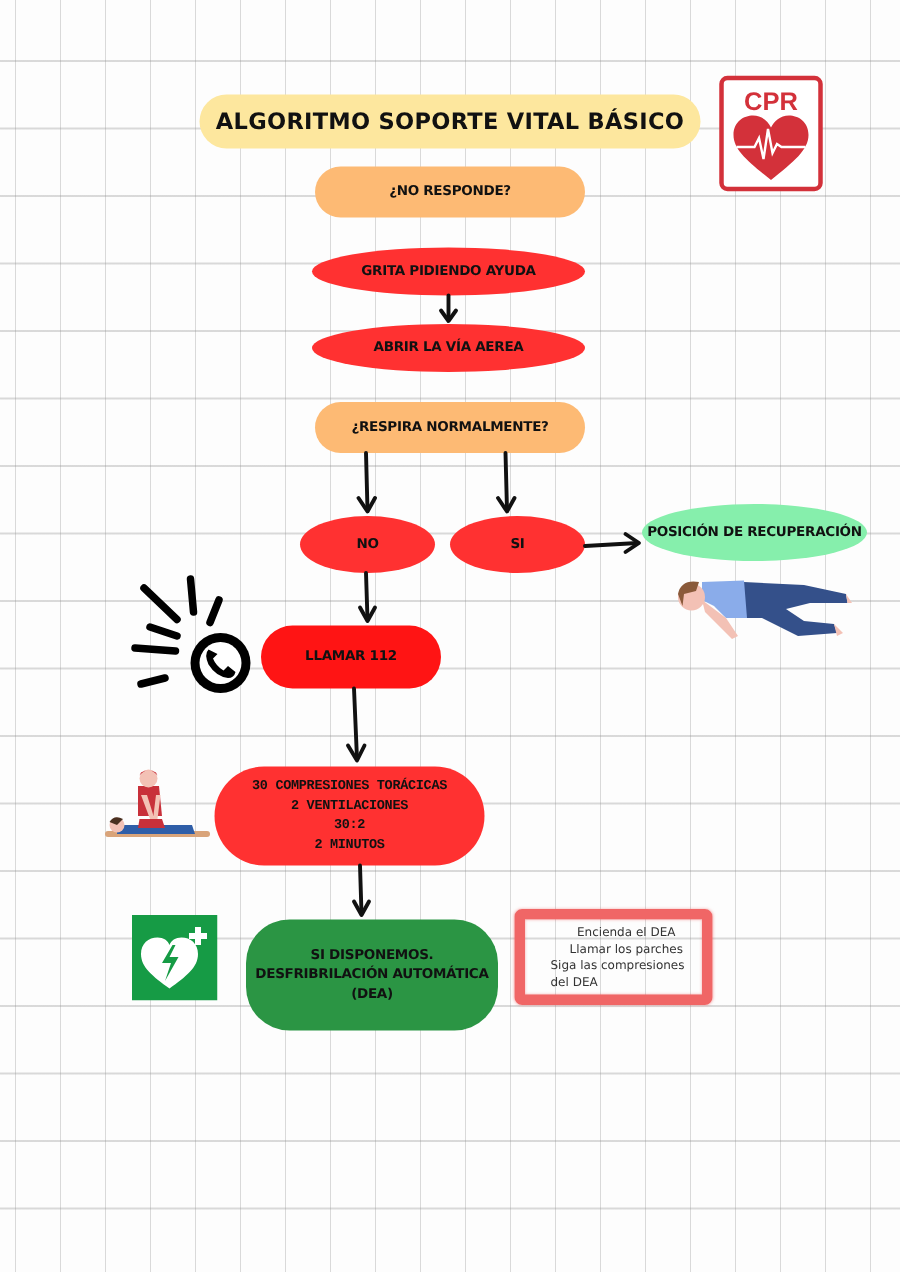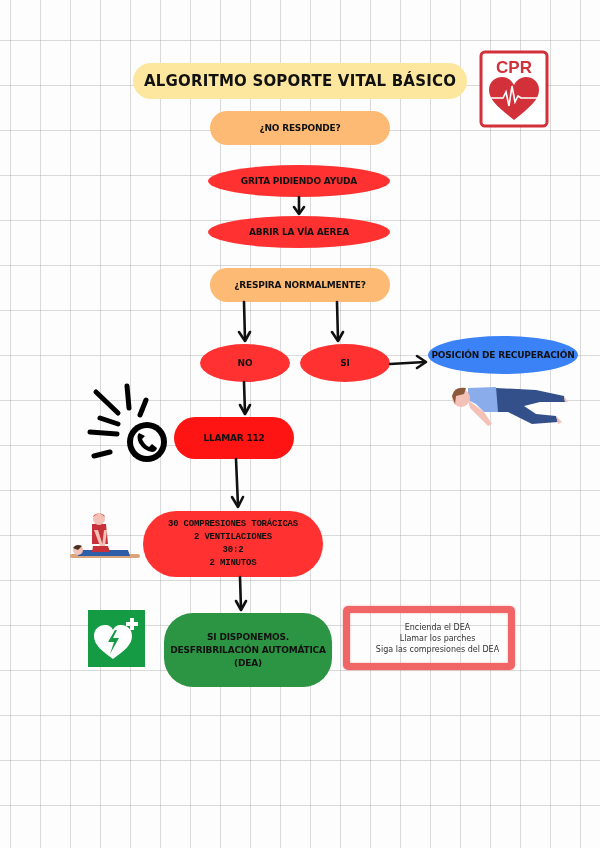--- a/index.html
+++ b/index.html
@@ -17,36 +17,36 @@
       position: absolute; display: flex; align-items: center; justify-content: center;
       text-align: center; font-family: "DejaVu Sans", sans-serif; font-weight: bold;
       color: #111; text-transform: uppercase; letter-spacing: -0.2px;
       box-sizing: border-box;
     }
     .title { left: 133px; top: 63px; width: 334px; height: 36px; background: #fde79e;
       border-radius: 18px; font-size: 15px; letter-spacing: 0.2px; }
     .grey { background: #fdba74; }
     .red { background: #ff3131; }
     .red2 { background: #ff1414; }
-    .blue { background: #3b82f6; }
+    .blue { background: #86efac; }
     .green { background: #2b9544; }
     .q1 { left: 210px; top: 111px; width: 180px; height: 34px; border-radius: 17px; font-size: 9px; }
     .n-grita { left: 208px; top: 165px; width: 182px; height: 32px; border-radius: 50%; font-size: 9px; }
     .n-abrir { left: 208px; top: 216px; width: 182px; height: 32px; border-radius: 50%; font-size: 9px; }
     .q2 { left: 210px; top: 268px; width: 180px; height: 34px; border-radius: 17px; font-size: 9px; }
     .n-no { left: 200px; top: 344px; width: 90px; height: 38px; border-radius: 50%; font-size: 9px; }
     .n-si { left: 300px; top: 344px; width: 90px; height: 38px; border-radius: 50%; font-size: 9px; }
     .n-pos { left: 428px; top: 336px; width: 150px; height: 38px; border-radius: 50%; font-size: 9px; }
     .n-call { left: 174px; top: 417px; width: 120px; height: 42px; border-radius: 21px; font-size: 9px; }
     .n-cpr { left: 143px; top: 511px; width: 180px; height: 66px; border-radius: 33px;
       font-size: 9px; line-height: 13px; flex-direction: column; font-family: Liberation Mono, monospace; }
     .n-dea { left: 164px; top: 613px; width: 168px; height: 74px; border-radius: 29px;
       font-size: 9px; line-height: 13px; flex-direction: column; }
     .note {
-      position: absolute; left: 343px; top: 606px; width: 172px; height: 64px;
+      position: absolute; left: 343px; top: 606px; width: 132px; height: 64px;
       border: 7px solid #f06666; border-radius: 5px; box-sizing: border-box;
       box-shadow: 0 0 2px rgba(240,80,80,0.5), inset 0 0 2px rgba(240,80,80,0.5);
       display: flex; flex-direction: column; align-items: center; justify-content: center;
       font-family: "DejaVu Sans", sans-serif; font-size: 8px; color: #333; line-height: 11px; padding-left: 17px;
     }
     .arrow { position: absolute; }
     svg { display: block; }
     .icon { position: absolute; }
   </style>
 </head>

